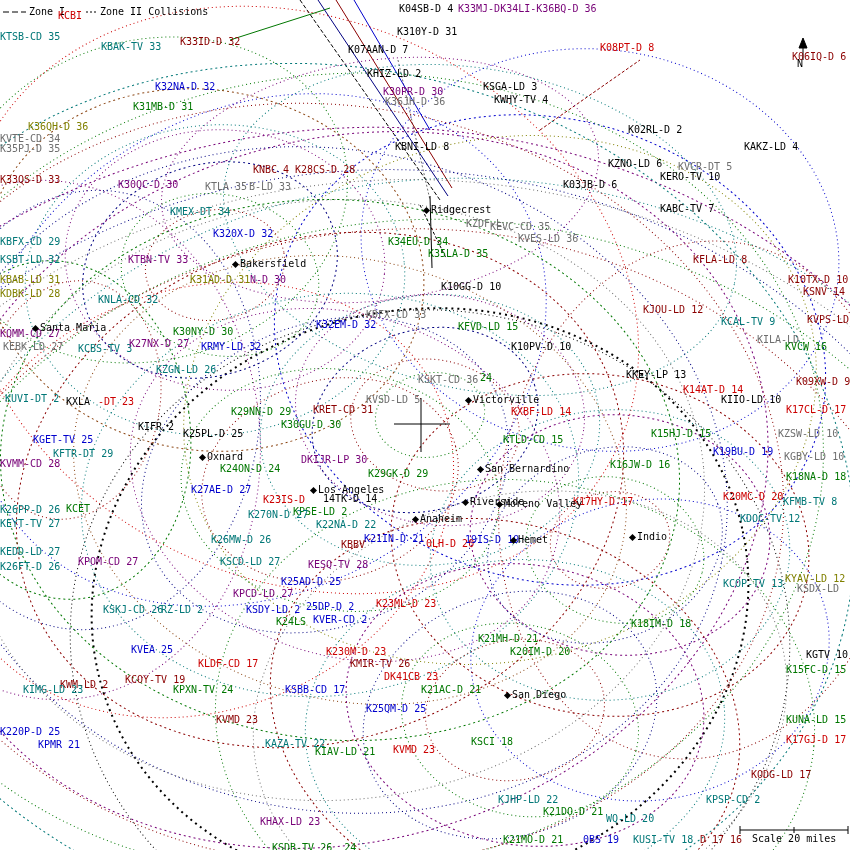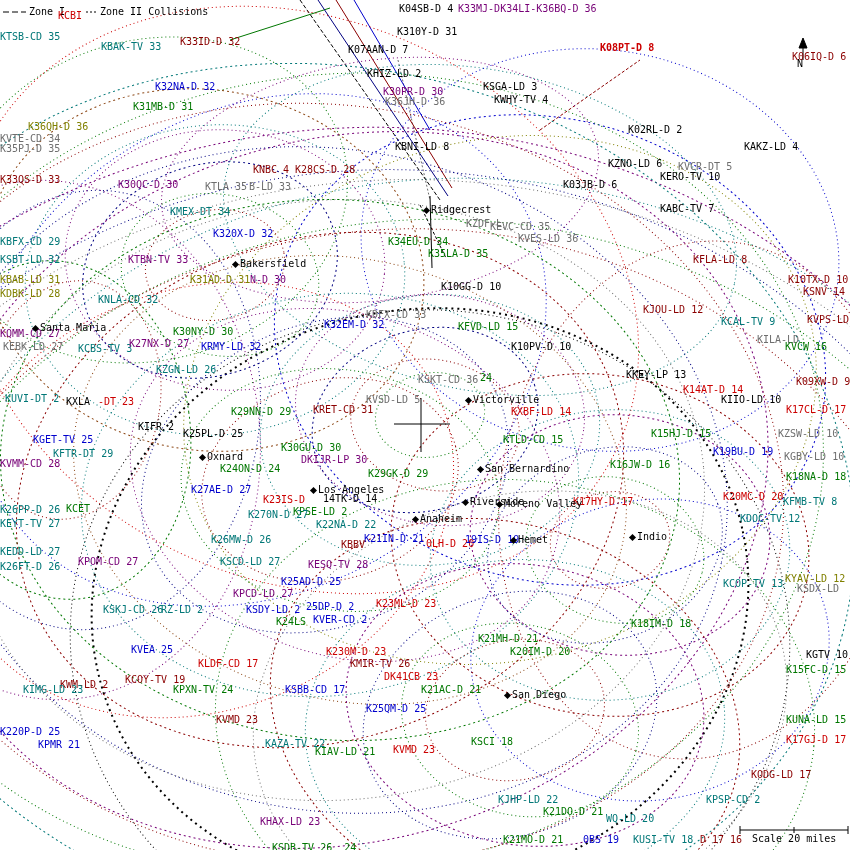--- a/index.html
+++ b/index.html
@@ -117,21 +117,21 @@
 
   <div id="labels">
       <div class="station" style="left: 58px; top: 10px; color: rgb(204, 0, 0);">KCBI</div>
       <div class="station" style="left: 399px; top: 3px; color: rgb(0, 0, 0);">K04SB-D 4</div>
       <div class="station" style="left: 458px; top: 3px; color: rgb(119, 0, 119);">K33MJ-DK34LI-K36BQ-D 36</div>
       <div class="station" style="left: 397px; top: 26px; color: rgb(0, 0, 0);">K310Y-D 31</div>
       <div class="station" style="left: 0px; top: 31px; color: rgb(0, 119, 119);">KTSB-CD 35</div>
       <div class="station" style="left: 57px; top: 41px; color: rgb(0, 119, 119); padding-left: 44px;">KBAK-TV 33</div>
       <div class="station" style="left: 180px; top: 36px; color: rgb(139, 0, 0);">K33ID-D 32</div>
       <div class="station" style="left: 348px; top: 44px; color: rgb(0, 0, 0);">K07AAN-D 7</div>
-      <div class="station" style="left: 600px; top: 42px; color: rgb(204, 0, 0); font-weight: bold;">K08PT-D 8</div>
+      <div class="station" style="left: 600px; top: 42px; color: rgb(204, 0, 0);">K08PT-D 8</div>
       <div class="station" style="left: 792px; top: 51px; color: rgb(139, 0, 0);">K06IQ-D 6</div>
       <div class="station" style="left: 155px; top: 81px; color: rgb(0, 0, 204);">K32NA-D 32</div>
       <div class="station" style="left: 367px; top: 68px; color: rgb(0, 0, 0);">KHIZ-LD 2</div>
       <div class="station" style="left: 383px; top: 86px; color: rgb(119, 0, 119);">K30PR-D 30</div>
       <div class="station" style="left: 483px; top: 81px; color: rgb(0, 0, 0);">KSGA-LD 3</div>
       <div class="station" style="left: 494px; top: 94px; color: rgb(0, 0, 0);">KWHY-TV 4</div>
       <div class="station" style="left: 385px; top: 96px; color: rgb(110, 110, 110);">K36JH-D 36</div>
       <div class="station" style="left: 133px; top: 101px; color: rgb(0, 119, 0);">K31MB-D 31</div>
       <div class="station" style="left: 28px; top: 121px; color: rgb(128, 128, 0);">K36QH-D 36</div>
       <div class="station" style="left: 0px; top: 133px; color: rgb(110, 110, 110);">KVTE-CD 34</div>
@@ -165,21 +165,21 @@
       <div class="station" style="left: 190px; top: 274px; color: rgb(128, 128, 0);">K31AD-D 31</div>
       <div class="station" style="left: 250px; top: 274px; color: rgb(119, 0, 119);">N-D 30</div>
       <div class="station" style="left: 0px; top: 288px; color: rgb(128, 128, 0);">KDBK-LD 28</div>
       <div class="station" style="left: 441px; top: 281px; color: rgb(0, 0, 0);">K10GG-D 10</div>
       <div class="station" style="left: 788px; top: 274px; color: rgb(139, 0, 0);">K10TX-D 10</div>
       <div class="station" style="left: 803px; top: 286px; color: rgb(139, 0, 0);">KSNV 14</div>
       <div class="station" style="left: 98px; top: 294px; color: rgb(0, 119, 119);">KNLA-CD 32</div>
       <div class="station" style="left: 643px; top: 304px; color: rgb(139, 0, 0);">KJOU-LD 12</div>
       <div class="station" style="left: 791px; top: 314px; color: rgb(139, 0, 0); margin-left: 16px;">KVPS-LD 8</div>
       <div class="station" style="left: 366px; top: 309px; color: rgb(110, 110, 110);">KDFX-CD 33</div>
-      <div class="station" style="left: 324px; top: 319px; color: rgb(0, 0, 204);">K32EM-D 32</div>
+      <div class="station" style="left: 316px; top: 319px; color: rgb(0, 0, 204);">K32EM-D 32</div>
       <div class="station" style="left: 458px; top: 321px; color: rgb(0, 119, 0);">KFVD-LD 15</div>
       <div class="station" style="left: 721px; top: 316px; color: rgb(0, 119, 119);">KCAL-TV 9</div>
       <div class="station" style="left: 0px; top: 328px; color: rgb(119, 0, 119);">KQMM-CD 27</div>
       <div class="station" style="left: 3px; top: 341px; color: rgb(110, 110, 110);">KEBK-LD 27</div>
       <div class="station" style="left: 78px; top: 343px; color: rgb(0, 119, 119);">KCBS-TV 3</div>
       <div class="station" style="left: 129px; top: 338px; color: rgb(119, 0, 119);">K27NX-D 27</div>
       <div class="station" style="left: 201px; top: 341px; color: rgb(0, 0, 204);">KRMY-LD 32</div>
       <div class="station" style="left: 173px; top: 326px; color: rgb(0, 119, 0);">K30NY-D 30</div>
       <div class="station" style="left: 511px; top: 341px; color: rgb(0, 0, 0);">K10PV-D 10</div>
       <div class="station" style="left: 757px; top: 334px; color: rgb(110, 110, 110);">KILA-LD</div>
@@ -194,21 +194,21 @@
       <div class="station" style="left: 5px; top: 393px; color: rgb(0, 119, 119);">KUVI-DT 2</div>
       <div class="station" style="left: 66px; top: 396px; color: rgb(0, 0, 0);">KXLA</div>
       <div class="station" style="left: 98px; top: 396px; color: rgb(204, 0, 0);">-DT 23</div>
       <div class="station" style="left: 786px; top: 404px; color: rgb(204, 0, 0);">K17CL-D 17</div>
       <div class="station" style="left: 366px; top: 394px; color: rgb(110, 110, 110);">KVSD-LD 5</div>
       <div class="station" style="left: 313px; top: 404px; color: rgb(139, 0, 0);">KRET-CD 31</div>
       <div class="station" style="left: 511px; top: 406px; color: rgb(204, 0, 0);">KXBF-LD 14</div>
       <div class="station" style="left: 231px; top: 406px; color: rgb(0, 119, 0);">K29NN-D 29</div>
       <div class="station" style="left: 138px; top: 421px; color: rgb(0, 0, 0);">KIFR 2</div>
       <div class="station" style="left: 183px; top: 428px; color: rgb(0, 0, 0);">K25PL-D 25</div>
-      <div class="station" style="left: 281px; top: 419px; color: rgb(0, 119, 0); margin-top: 23px;">K30GU-D 30</div>
+      <div class="station" style="left: 281px; top: 419px; color: rgb(0, 119, 0);">K30GU-D 30</div>
       <div class="station" style="left: 651px; top: 428px; color: rgb(0, 119, 0);">K15HJ-D 15</div>
       <div class="station" style="left: 778px; top: 428px; color: rgb(110, 110, 110);">KZSW-LD 10</div>
       <div class="station" style="left: 33px; top: 434px; color: rgb(0, 0, 204);">KGET-TV 25</div>
       <div class="station" style="left: 503px; top: 434px; color: rgb(0, 119, 0);">KTLD-CD 15</div>
       <div class="station" style="left: 713px; top: 446px; color: rgb(0, 0, 204);">K19BU-D 19</div>
       <div class="station" style="left: 784px; top: 451px; color: rgb(110, 110, 110);">KGBY-LD 10</div>
       <div class="station" style="left: 53px; top: 448px; color: rgb(0, 119, 119);">KFTR-DT 29</div>
       <div class="station" style="left: 0px; top: 458px; color: rgb(119, 0, 119);">KVMM-CD 28</div>
       <div class="station" style="left: 220px; top: 463px; color: rgb(0, 119, 0);">K24ON-D 24</div>
       <div class="station" style="left: 301px; top: 454px; color: rgb(119, 0, 119);">DKIJR-LP 30</div>

